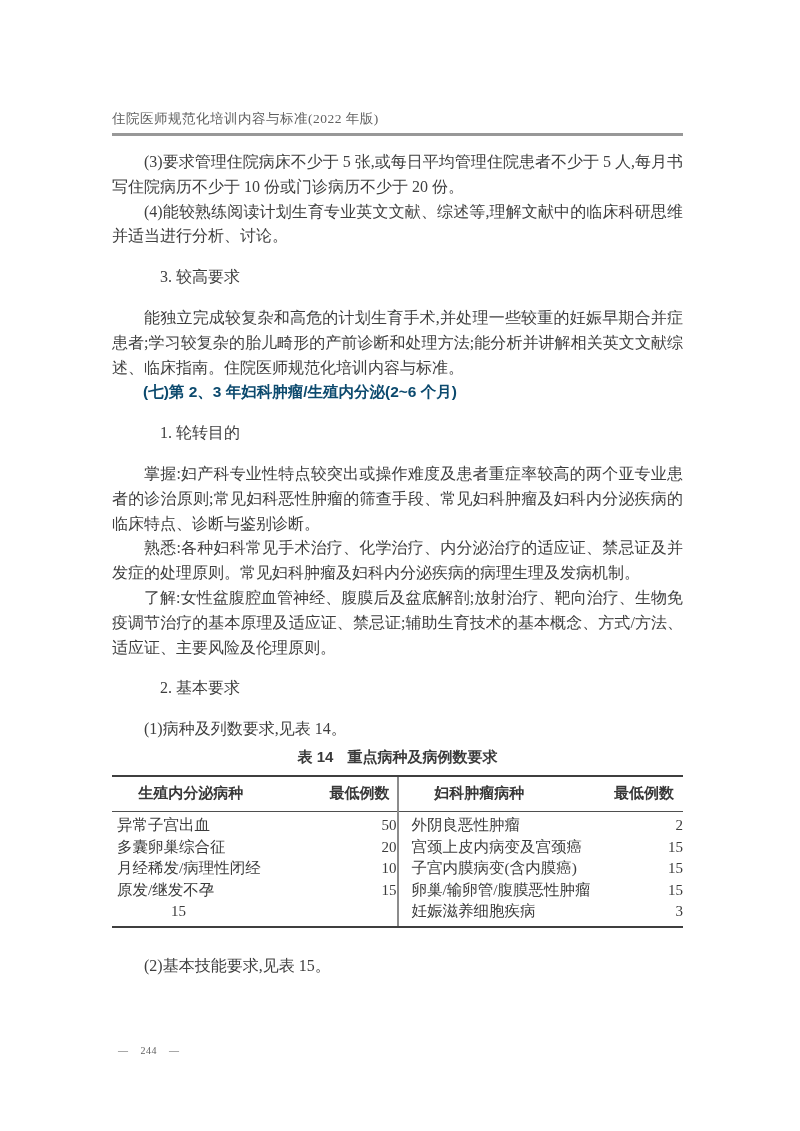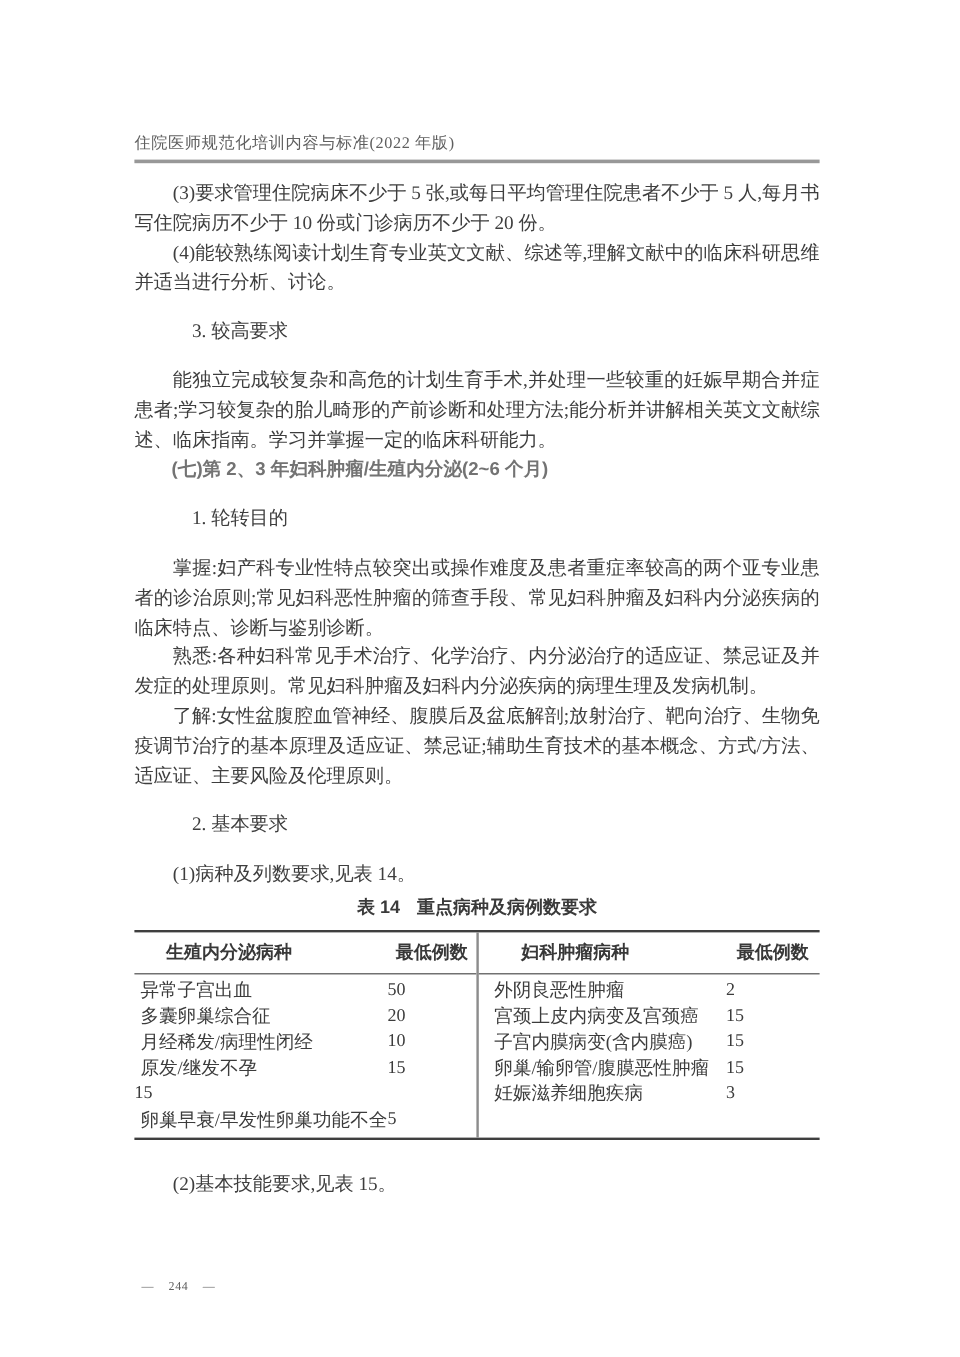--- a/index.html
+++ b/index.html
@@ -30,21 +30,21 @@
     font-size: 16px;
     line-height: 24.8px;
     text-align: justify;
   }
   .para { margin: 0; text-indent: 2em; }
   .heading-kai { margin: 16px; text-indent: 2em; }
   .heading-hei {
     margin: 0; text-indent: 2em;
     font-family: "Liberation Sans", "DejaVu Sans", sans-serif;
     font-weight: 700; font-size: 15.5px;
-    color: #737373;
+    color: #0c4a6e;
   }
 
   
   .tbl-caption {
     margin-top: 5px;
     text-align: center;
     font-family: "Liberation Sans", "DejaVu Sans", sans-serif;
     font-weight: 700; font-size: 15px; color: #3a3a3a;
     line-height: 20px;
   }
@@ -66,21 +66,21 @@
     border-bottom: 1.5px solid #4f4f4f;
     font-family: "Liberation Sans", "DejaVu Sans", sans-serif;
     font-weight: 700; font-size: 15px; color: #383838;
     margin-bottom: 3px;
   }
   .t-head .t-name { text-align: center; padding-right: 58px; }
   .t-head .t-count { text-align: center; }
   .t-row { display: flex; align-items: center; height: 21.5px; }
   .t-name { flex: 1; padding-left: 5px; white-space: nowrap; overflow: hidden; }
   .tbl-half.right .t-name { padding-left: 13px; }
-  .t-count { width: 74px; text-align: left; font-size: 15px; }
+  .t-count { width: 74px; text-align: right; font-size: 15px; }
   .tbl-half.right .t-count { width: 78px; }
 
   
   .footer {
     margin-top: 66px;
     padding-left: 6px;
     font-size: 10px;
     color: #616161;
     word-spacing: 9px;
     letter-spacing: 0.5px;
@@ -92,21 +92,21 @@
 <div class="page">
   <div class="margin-box">
 
     <div class="running-head">住院医师规范化培训内容与标准(2022 年版)</div>
     <div class="header-rule"></div>
 
     <div class="body-text">
       <p class="para">(3)要求管理住院病床不少于 5 张,或每日平均管理住院患者不少于 5 人,每月书写住院病历不少于 10 份或门诊病历不少于 20 份。</p>
       <p class="para">(4)能较熟练阅读计划生育专业英文文献、综述等,理解文献中的临床科研思维并适当进行分析、讨论。</p>
       <p class="heading-kai">3. 较高要求</p>
-      <p class="para">能独立完成较复杂和高危的计划生育手术,并处理一些较重的妊娠早期合并症患者;学习较复杂的胎儿畸形的产前诊断和处理方法;能分析并讲解相关英文文献综述、临床指南。学习并掌握一定的临床科研能力。</p>
+      <p class="para">能独立完成较复杂和高危的计划生育手术,并处理一些较重的妊娠早期合并症患者;学习较复杂的胎儿畸形的产前诊断和处理方法;能分析并讲解相关英文文献综述、临床指南。住院医师规范化培训内容与标准。</p>
       <p class="heading-hei">(七)第 2、3 年妇科肿瘤/生殖内分泌(2~6 个月)</p>
       <p class="heading-kai">1. 轮转目的</p>
       <p class="para">掌握:妇产科专业性特点较突出或操作难度及患者重症率较高的两个亚专业患者的诊治原则;常见妇科恶性肿瘤的筛查手段、常见妇科肿瘤及妇科内分泌疾病的临床特点、诊断与鉴别诊断。</p>
       <p class="para">熟悉:各种妇科常见手术治疗、化学治疗、内分泌治疗的适应证、禁忌证及并发症的处理原则。常见妇科肿瘤及妇科内分泌疾病的病理生理及发病机制。</p>
       <p class="para">了解:女性盆腹腔血管神经、腹膜后及盆底解剖;放射治疗、靶向治疗、生物免疫调节治疗的基本原理及适应证、禁忌证;辅助生育技术的基本概念、方式/方法、适应证、主要风险及伦理原则。</p>
       <p class="heading-kai">2. 基本要求</p>
       <p class="para">(1)病种及列数要求,见表 14。</p>
     </div>
 
     <div class="tbl-caption">
@@ -130,24 +130,20 @@
         <div class="t-row">
           <div class="t-name">月经稀发/病理性闭经</div>
           <div class="t-count">10</div>
         </div>
         <div class="t-row">
           <div class="t-name">原发/继发不孕</div>
           <div class="t-count">15</div>
         </div>
         <div class="t-row">
           <div class="t-count">15</div>
-        </div>
-        <div class="t-row">
-          <div class="t-name">卵巢早衰/早发性卵巢功能不全</div>
-          <div class="t-count">5</div>
         </div>
       </div>
 
       <div class="tbl-half right">
         <div class="t-head">
           <div class="t-name">妇科肿瘤病种</div>
           <div class="t-count">最低例数</div>
         </div>
         <div class="t-row">
           <div class="t-name">外阴良恶性肿瘤</div>

